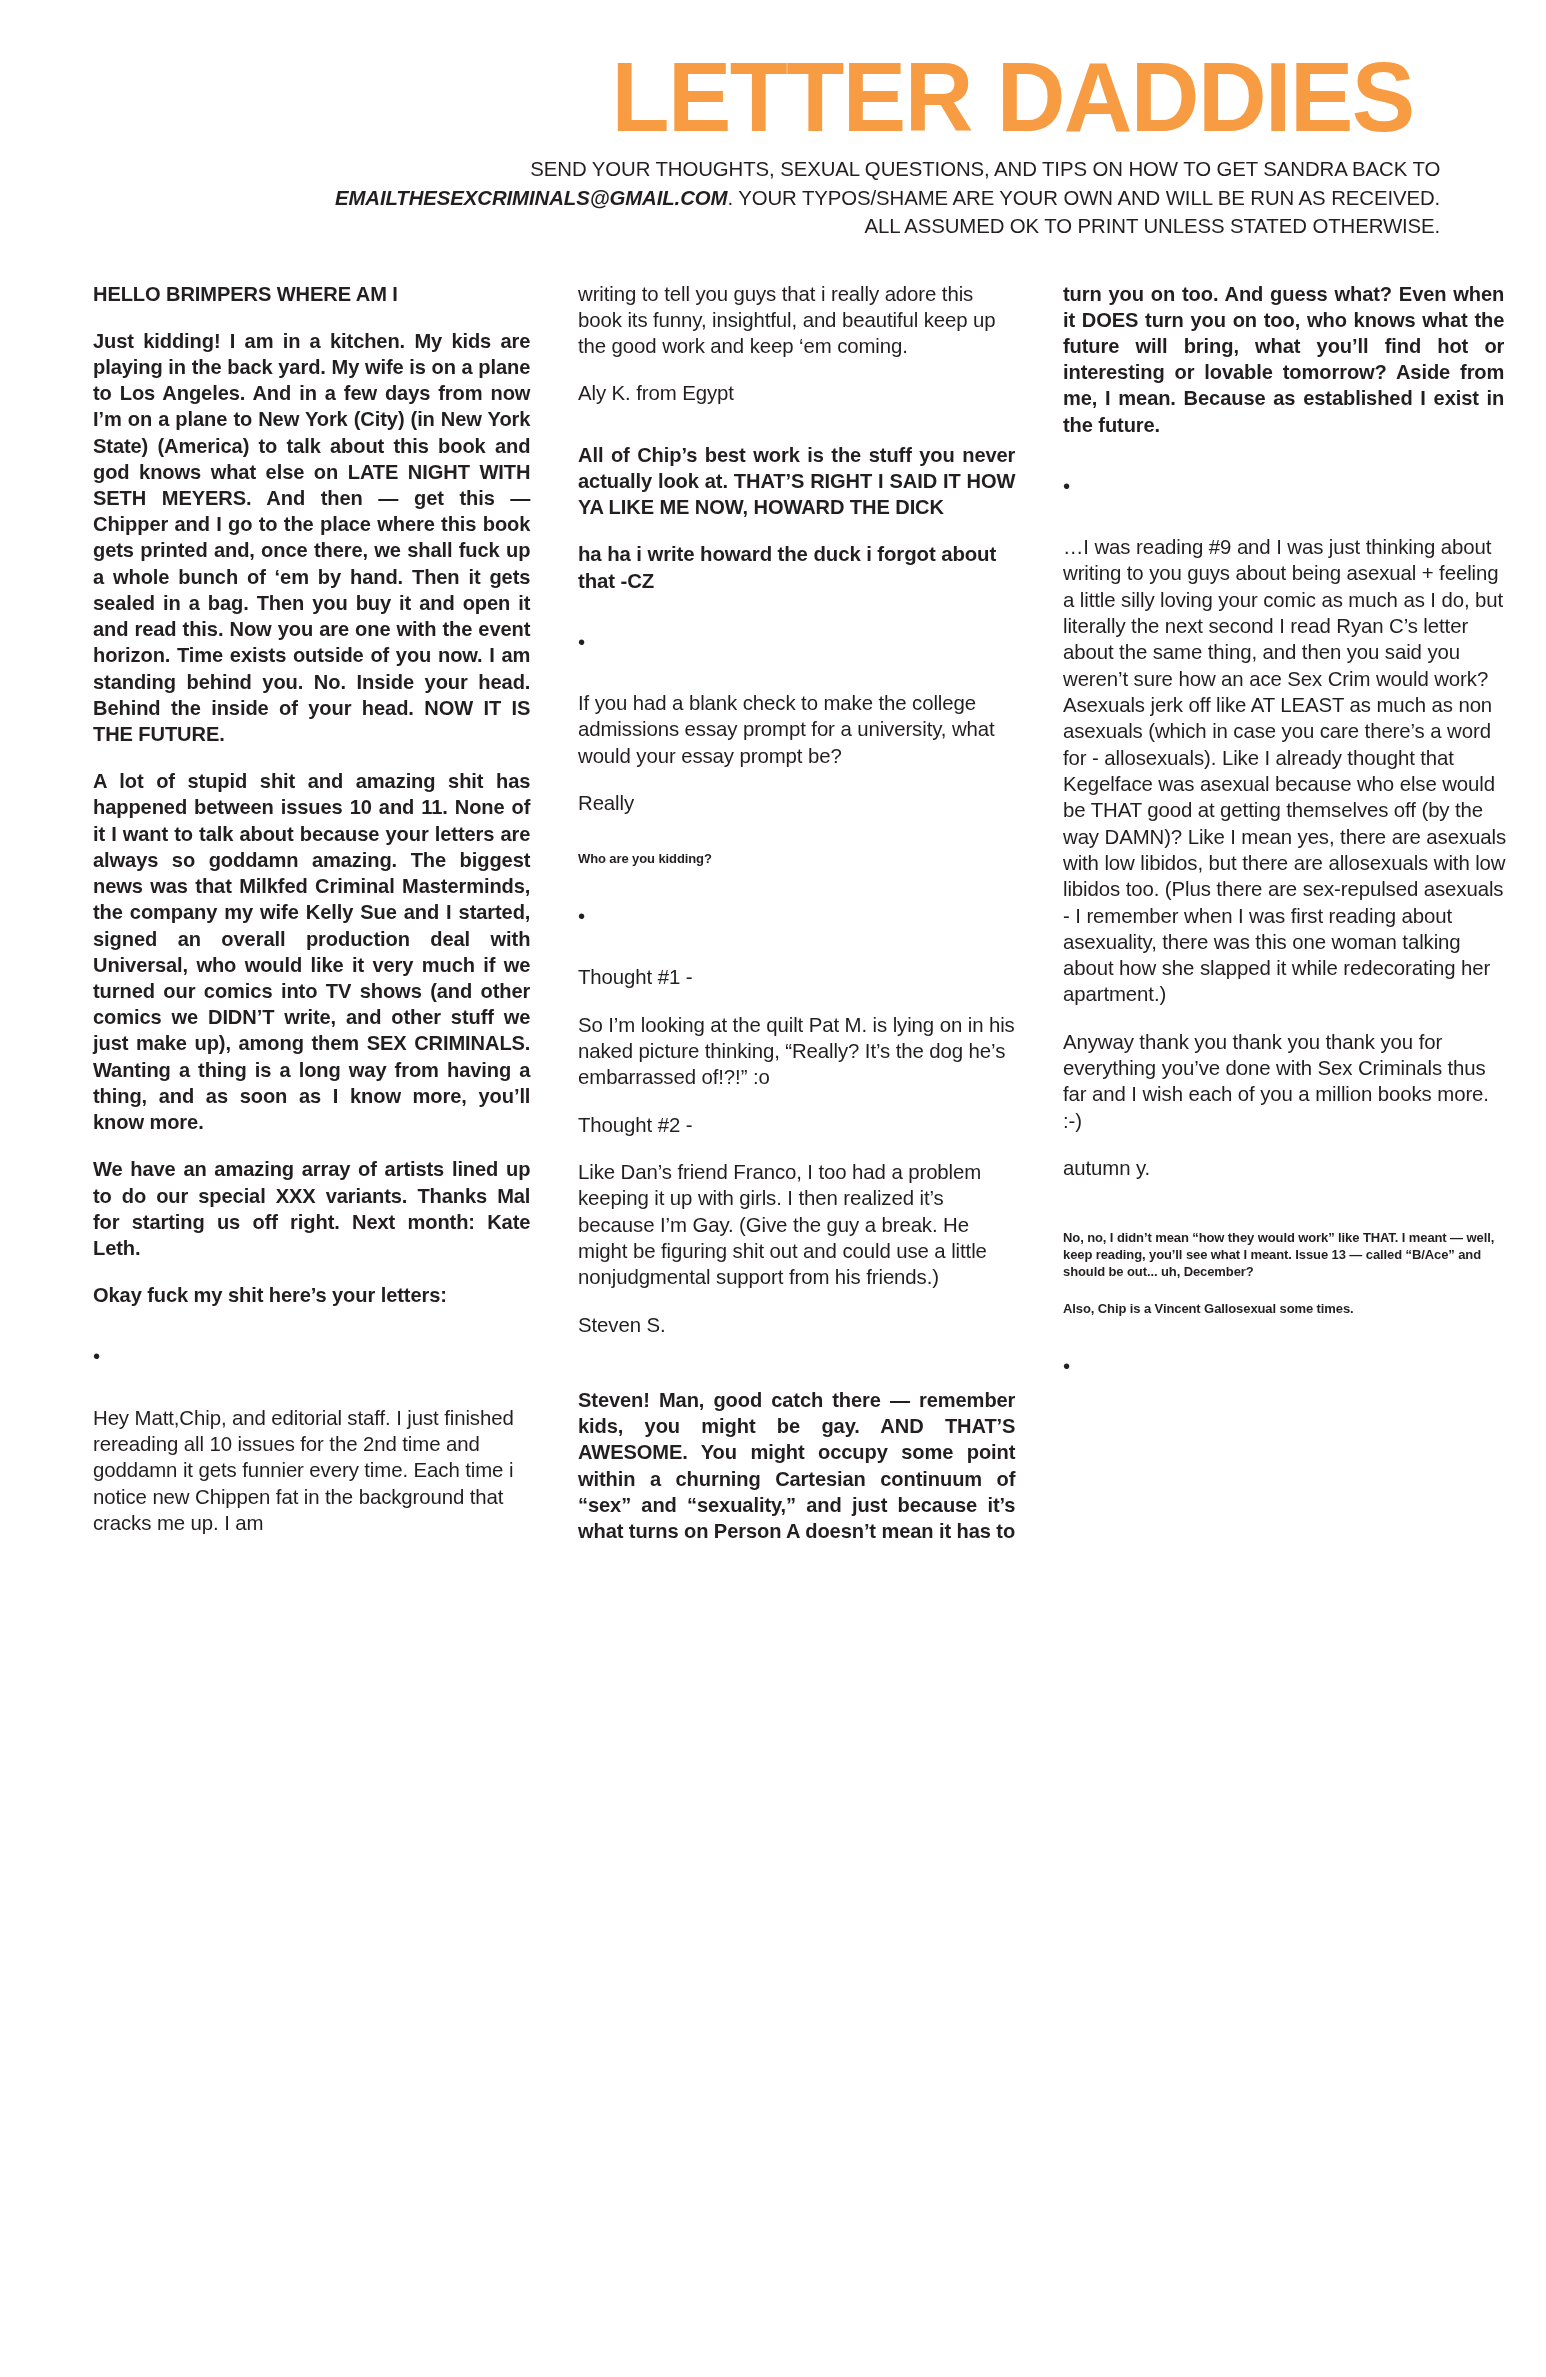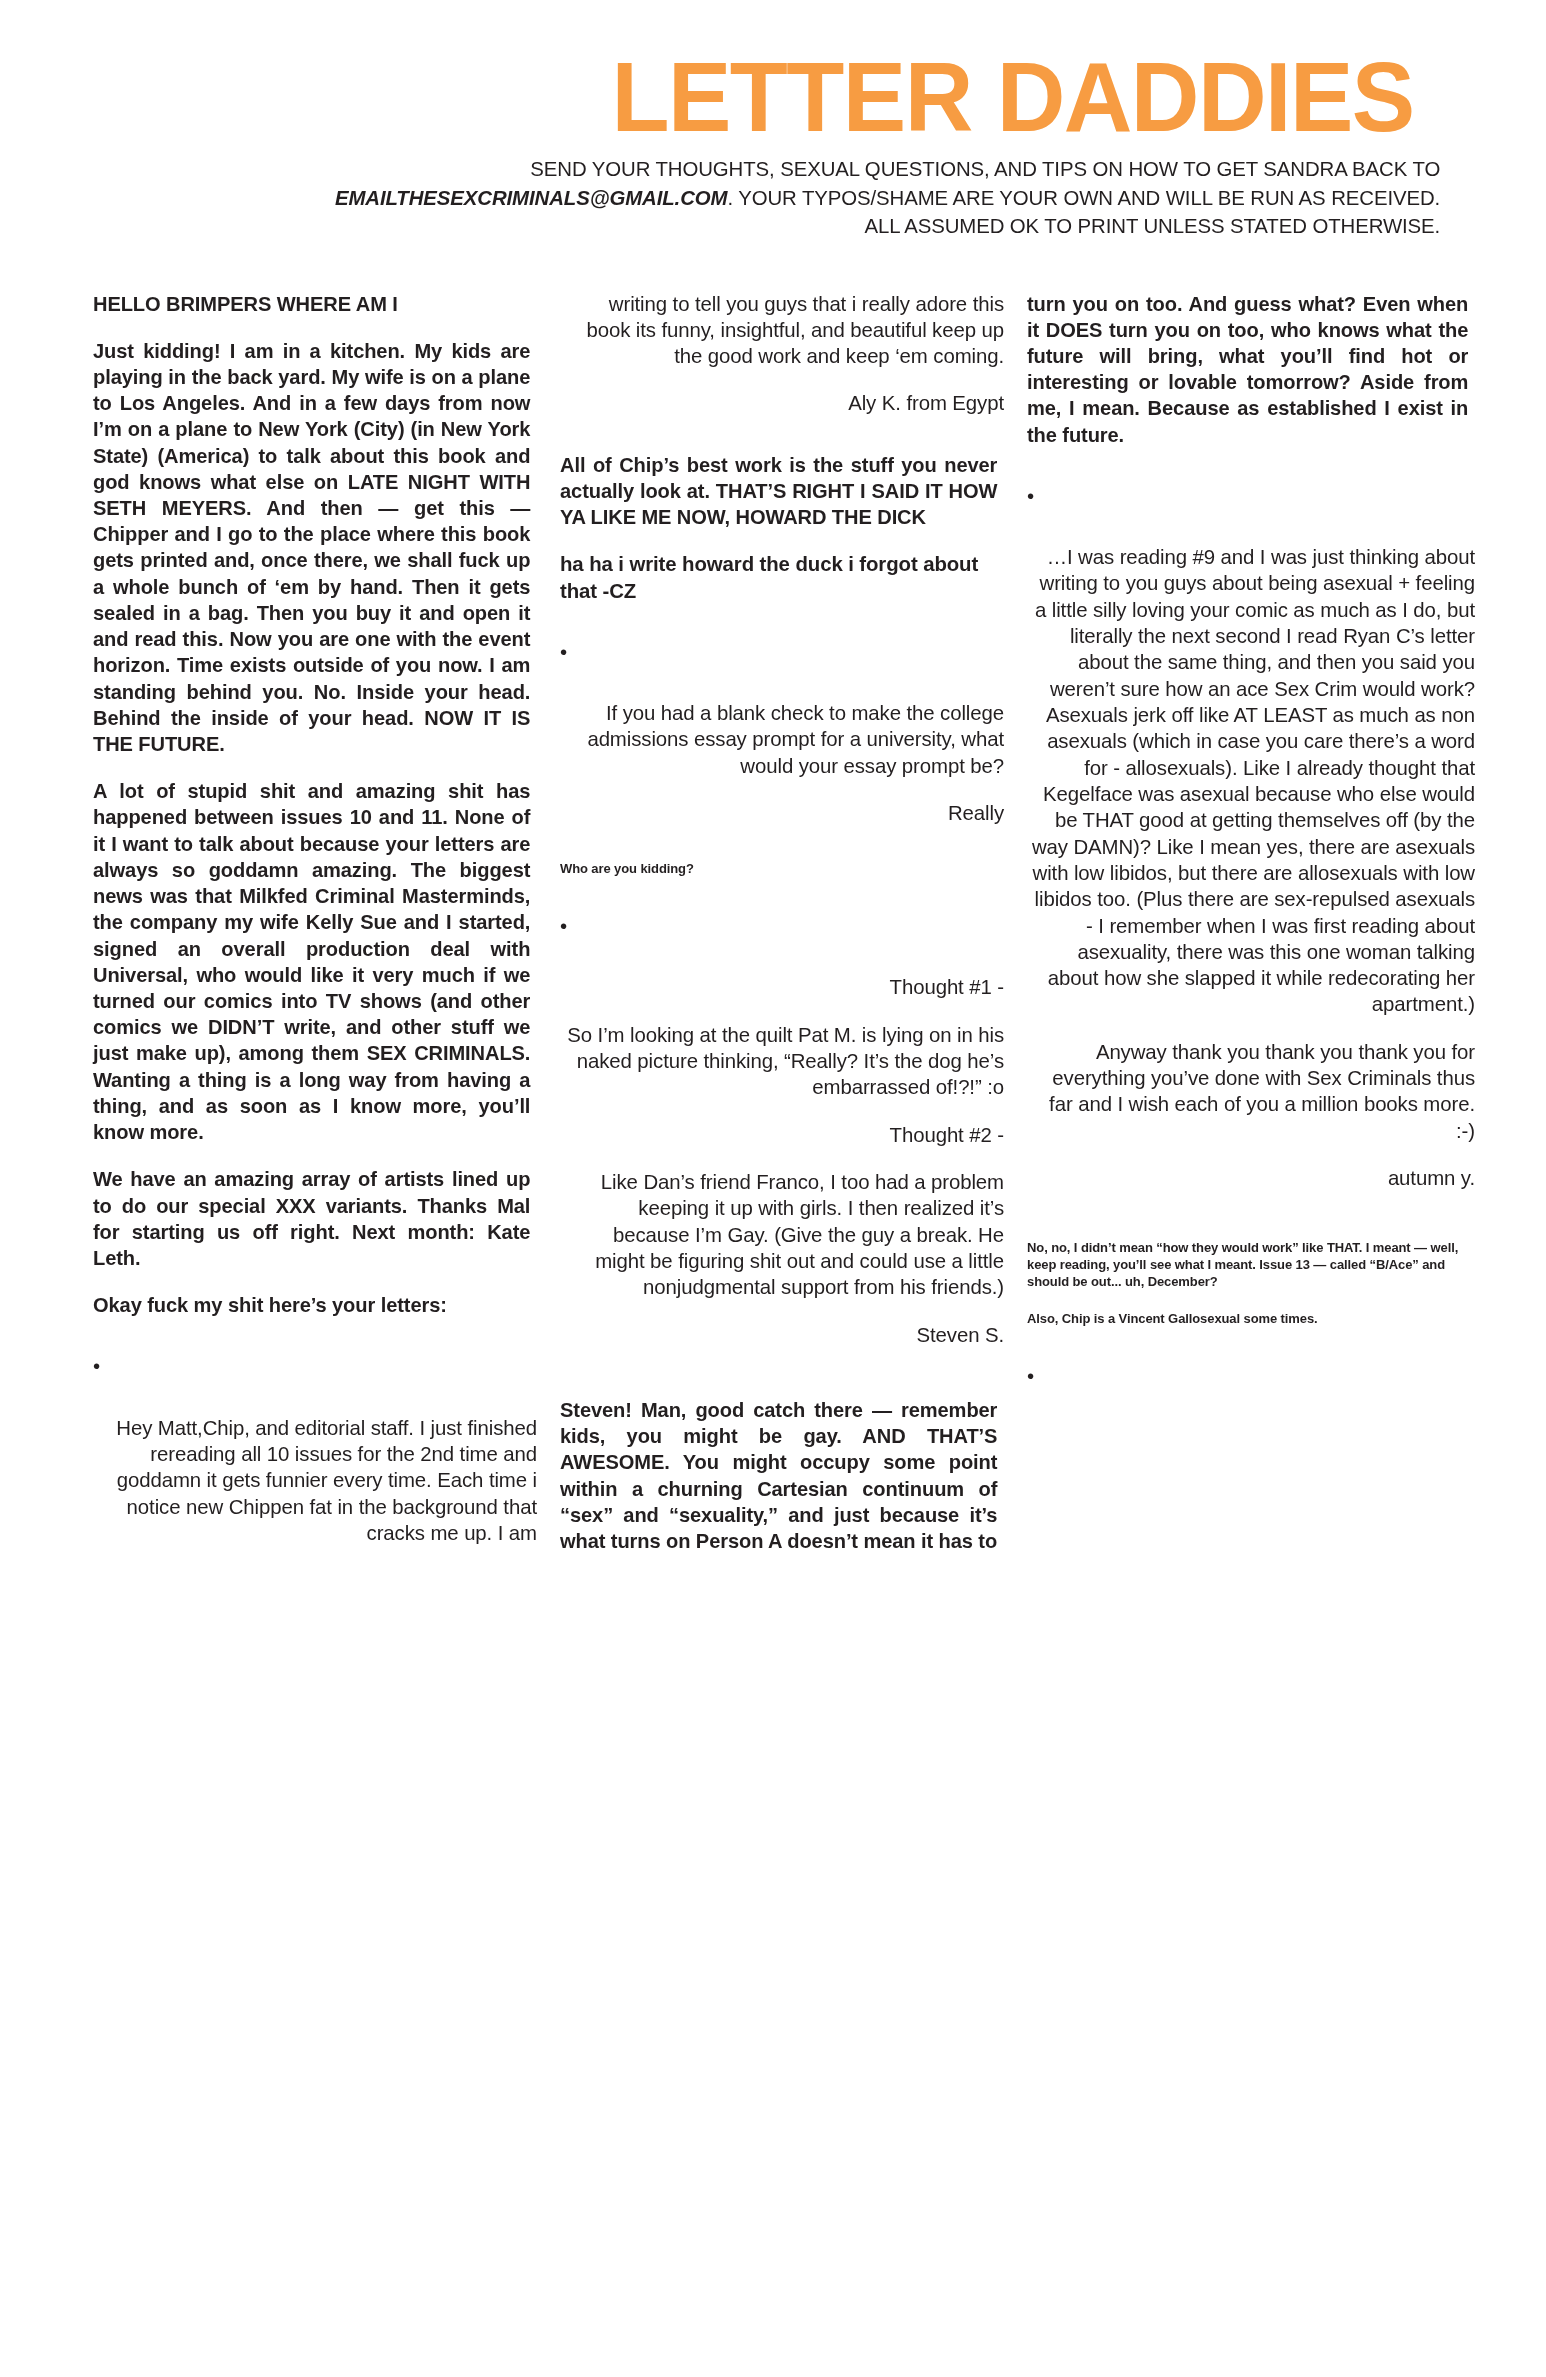--- a/index.html
+++ b/index.html
@@ -55,22 +55,22 @@
     transform-origin: left top;
   }
   .masthead-sub .email {
     font-style: italic;
     font-weight: bold;
   }
 
   
   .columns {
     display: flex;
-    margin-top: 50px;
-    gap: 23px;
+    margin-top: 40px;
+    gap: 41px;
     align-items: flex-start;
   }
   .col {
     width: 444px;
     flex: 0 0 444px;
   }
   .col--3 { width: 448px; flex: 0 0 448px; }
 
   
   p {
@@ -95,21 +95,21 @@
     line-height: 1.285;
     text-align: left;
     letter-spacing: -0.1px;
   }
 
   
   .rd {
     font-weight: normal;
     font-size: 20.4px;
     line-height: 1.29;
-    text-align: right;
+    text-align: left;
     letter-spacing: -0.1px;
   }
 
   
   .ed-it {
     font-weight: bold;
     font-size: 20.4px;
     line-height: 1.285;
     text-align: left;
     letter-spacing: -0.1px;

